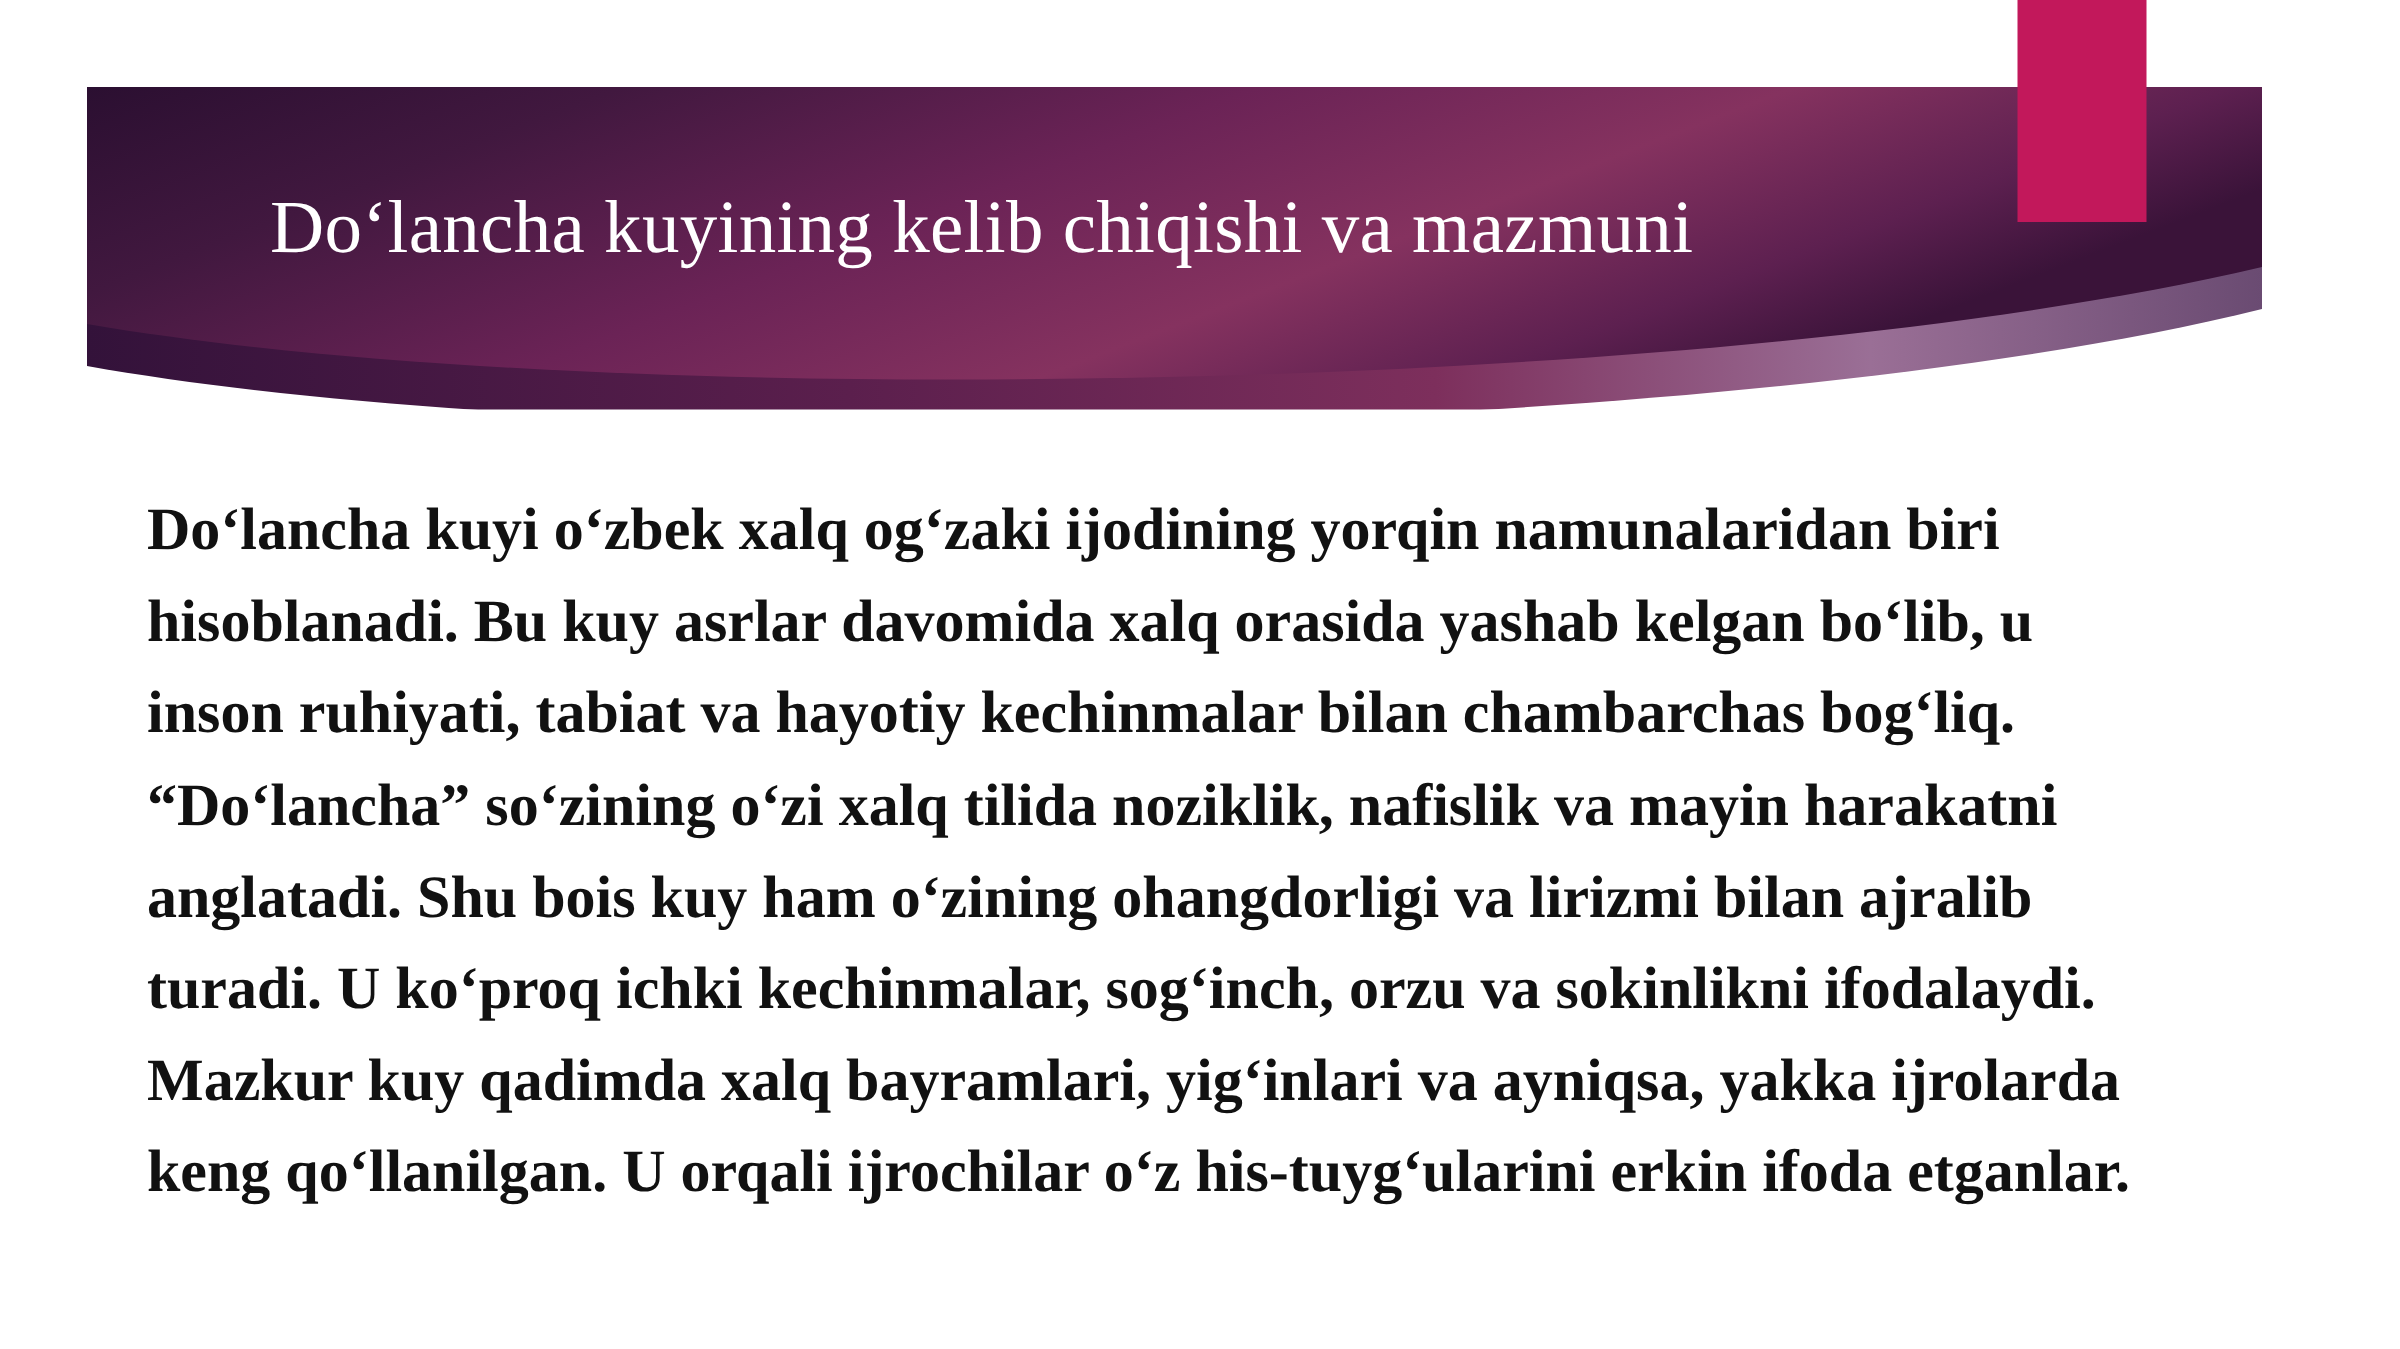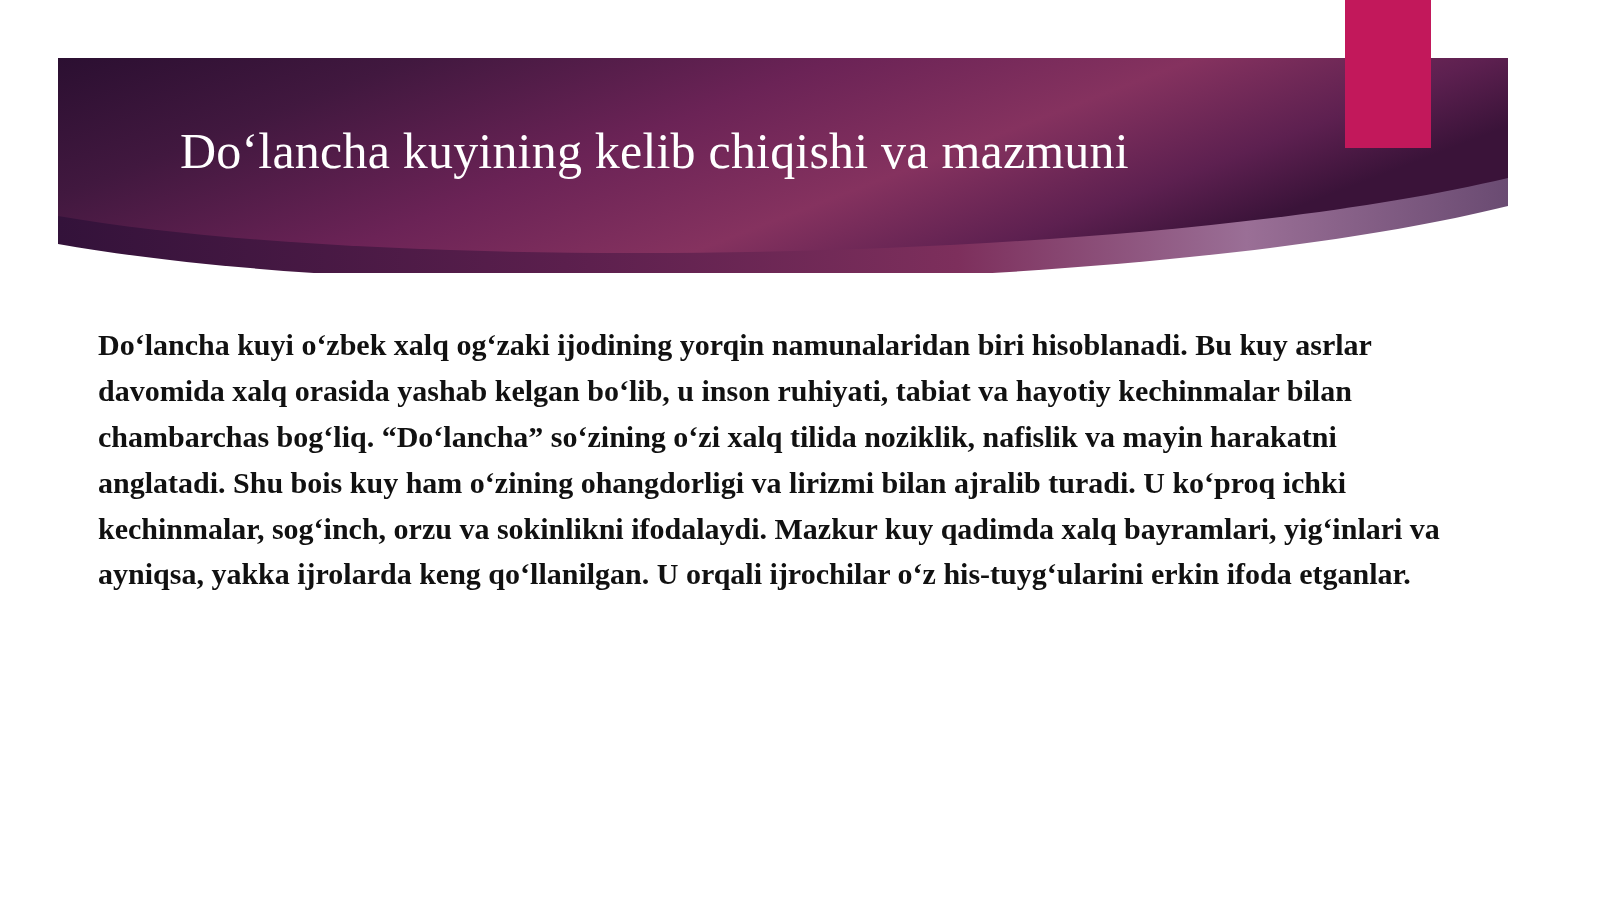--- a/index.html
+++ b/index.html
@@ -77,21 +77,21 @@
     position: absolute;
     top: 322px;
     left: 98px;
     width: 1350px;
     z-index: 5;
   }
 
   .body-text {
     color: #111111;
     font-family: "Liberation Serif", serif;
-    font-size: 30px;
+    font-size: 40px;
     font-weight: bold;
     line-height: 1.53;
     text-align: left;
     margin: 0;
     white-space: pre-wrap;
   }
 </style>
 </head>
 <body>
 

